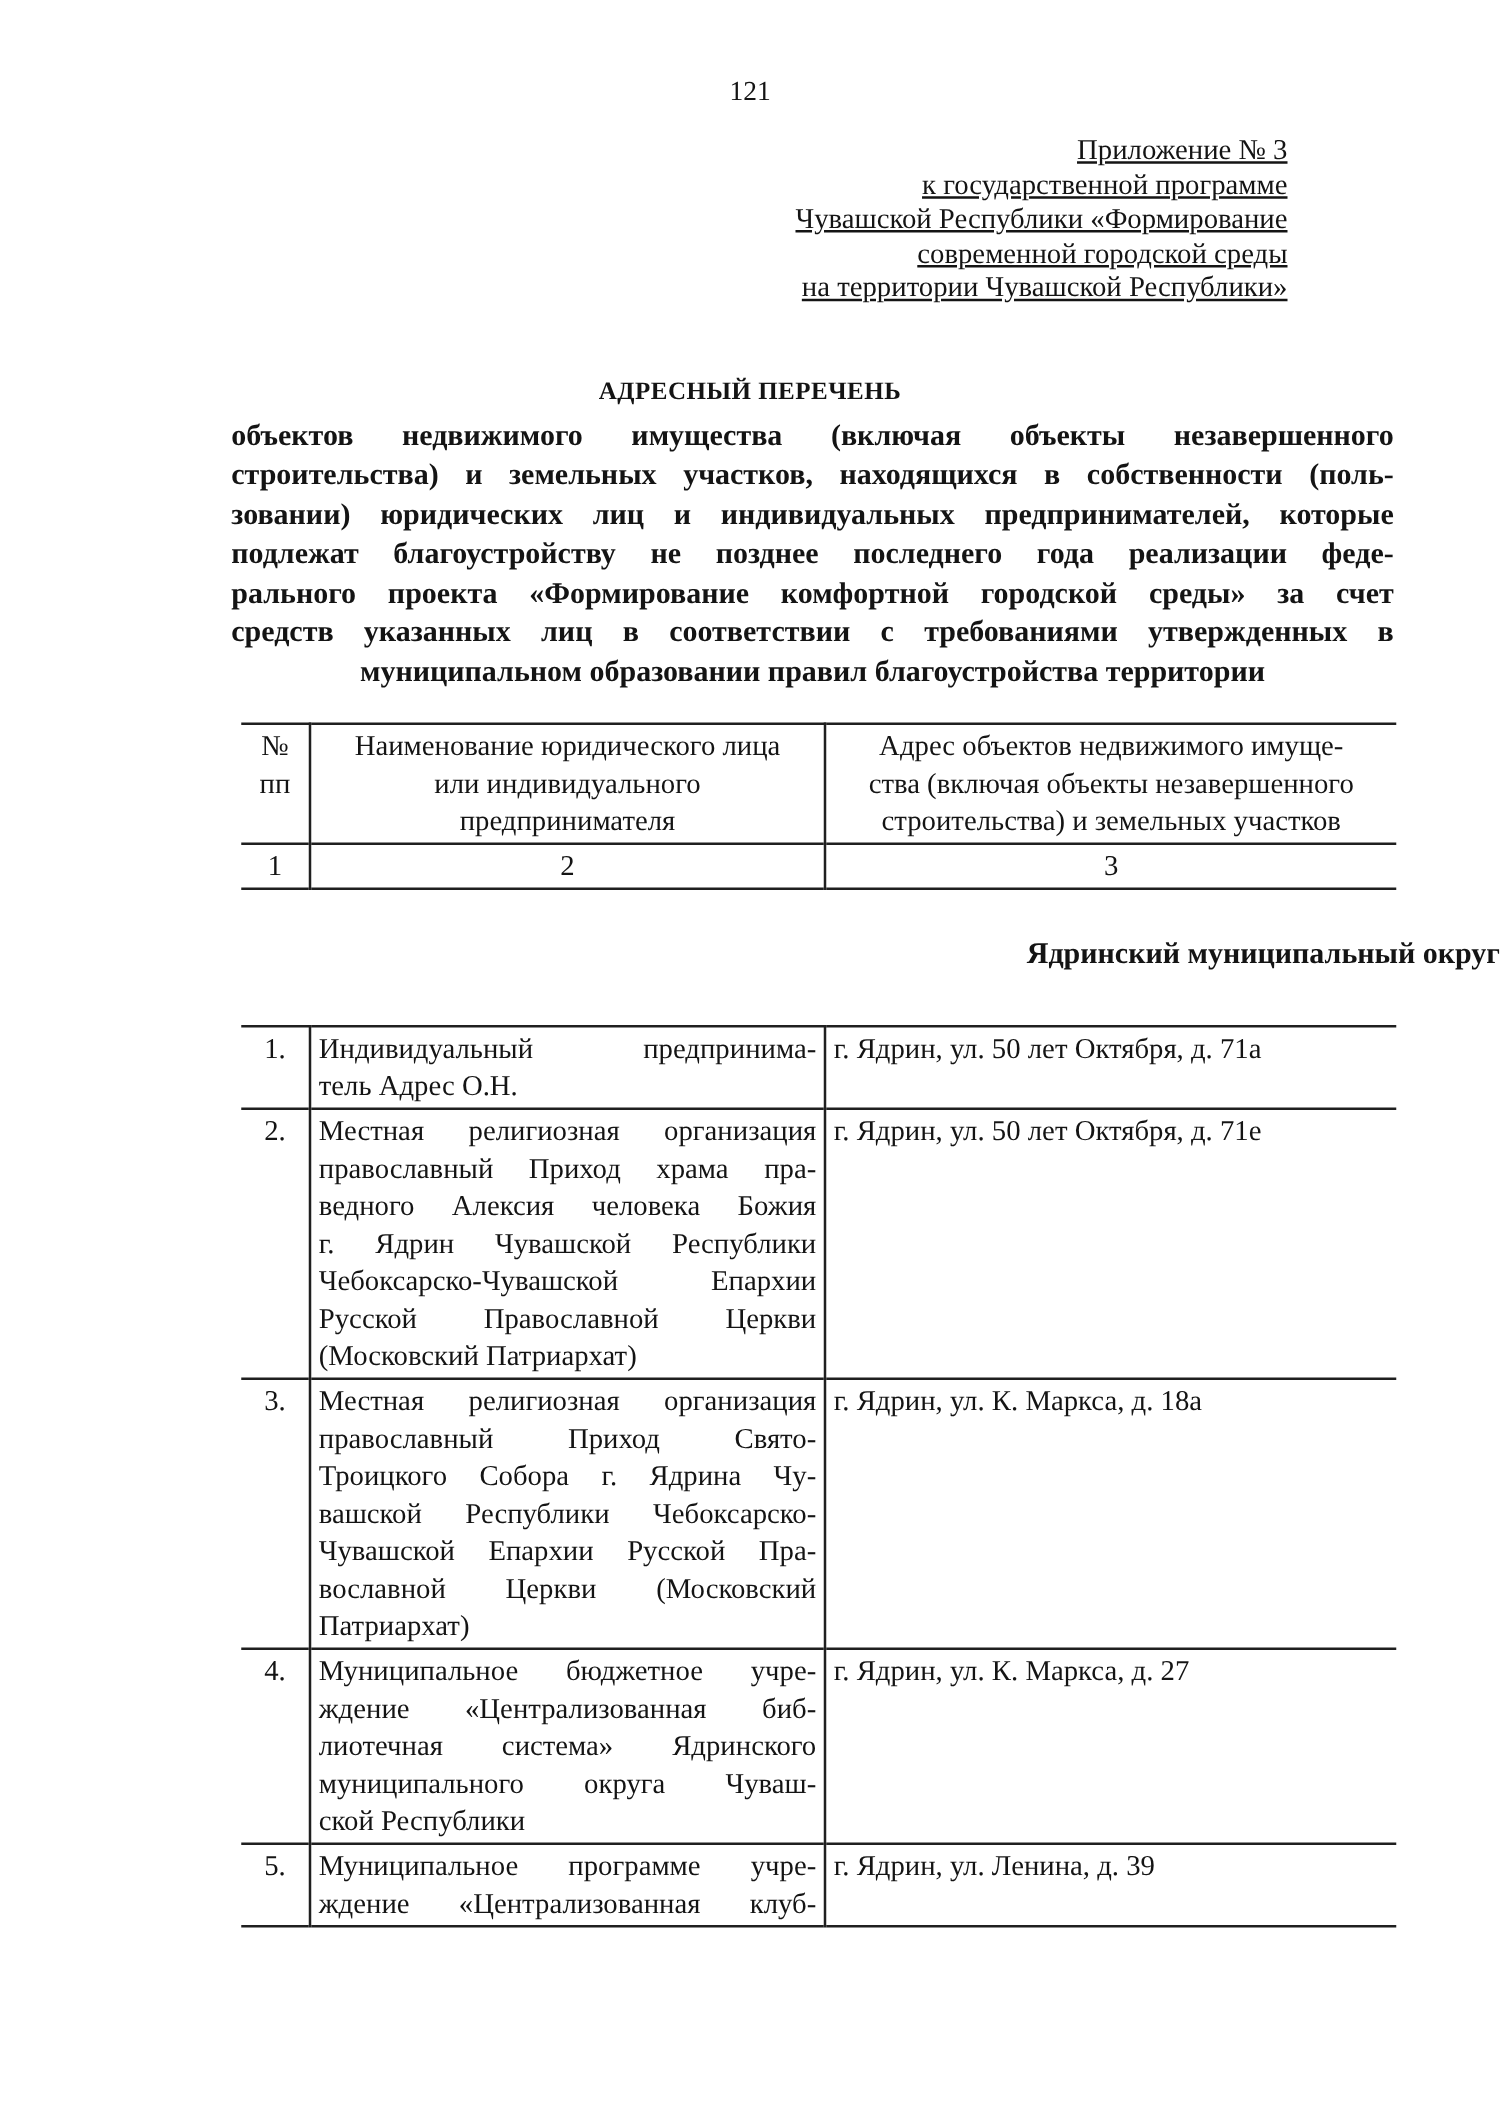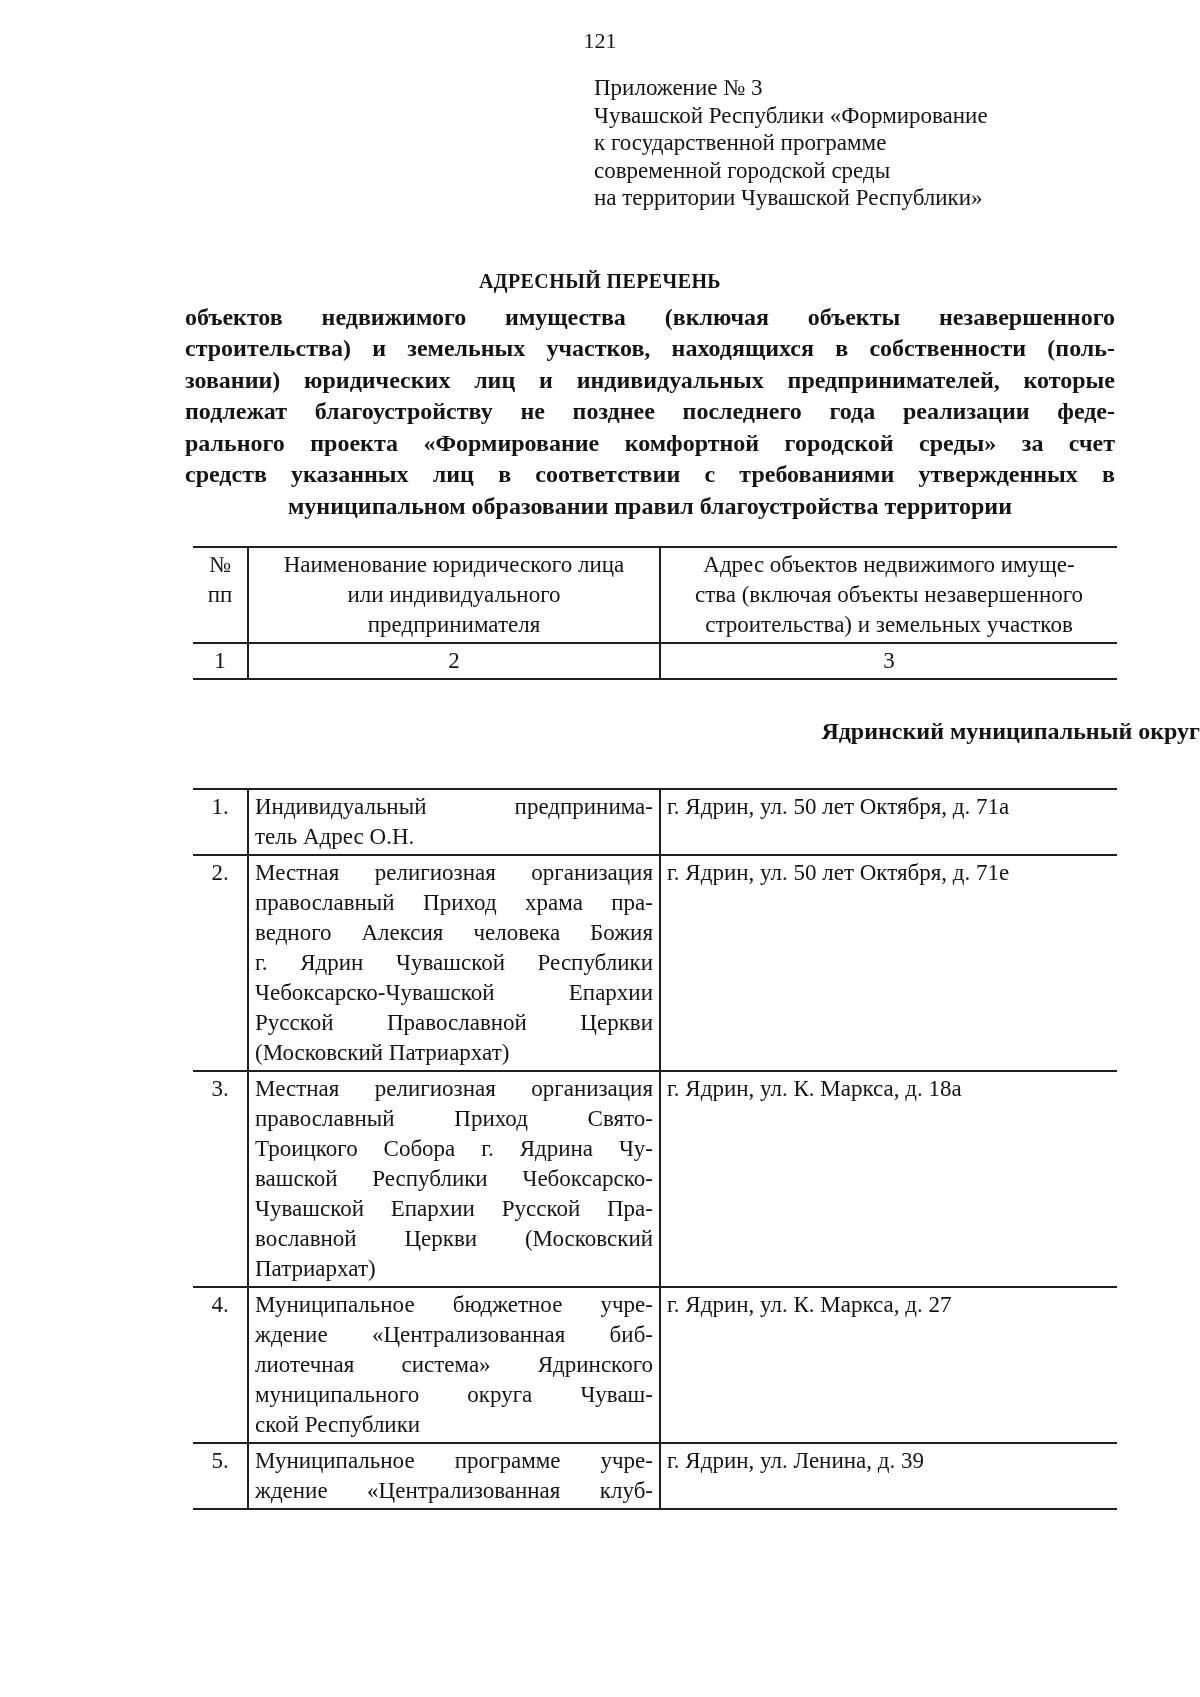--- a/index.html
+++ b/index.html
@@ -1,38 +1,38 @@
 <!DOCTYPE html>
 <html lang="ru"><head>
 <meta charset="utf-8">
 <style>
   html, body { margin: 0; padding: 0; background: #ffffff; }
   .page {
     position: relative;
     width: 1200px;
     height: 1697px;
     box-sizing: border-box;
-    padding-top: 28px;
+    padding-top: 60px;
     background: #ffffff;
     color: #141414;
     font-family: "Liberation Serif", serif;
     overflow: hidden;
   }
   .page-number {
     text-align: center;
     font-size: 22px;
     line-height: 26px;
   }
   .appendix {
     width: 436px;
     margin: 20px 170px 0 auto;
     font-size: 23px;
     line-height: 27.5px;
   }
-  .appendix .tline { text-align: left; }
+  .appendix .tline { text-align: right; text-decoration: underline; }
   .title {
     margin-top: 54px;
     text-align: center;
     font-weight: bold;
     font-size: 20px;
     line-height: 30px;
     letter-spacing: 0.4px;
   }
   .subtitle {
     width: 930px;
@@ -88,22 +88,22 @@
 </style>
 </head>
 <body>
 
 <div class="page">
 
   <div class="page-number">121</div>
 
   <div class="appendix">
       <div class="tline">Приложение № 3</div>
+      <div class="tline">к государственной программе</div>
       <div class="tline">Чувашской Республики «Формирование</div>
-      <div class="tline">к государственной программе</div>
       <div class="tline">современной городской среды</div>
       <div class="tline">на территории Чувашской Республики»</div>
     </div>
 
   <div class="title">АДРЕСНЫЙ ПЕРЕЧЕНЬ</div>
 
   <div class="subtitle">
       <div class="tline">объектов недвижимого имущества (включая объекты незавершенного</div>
       <div class="tline">строительства) и земельных участков, находящихся в собственности (поль-</div>
       <div class="tline">зовании) юридических лиц и индивидуальных предпринимателей, которые</div>

